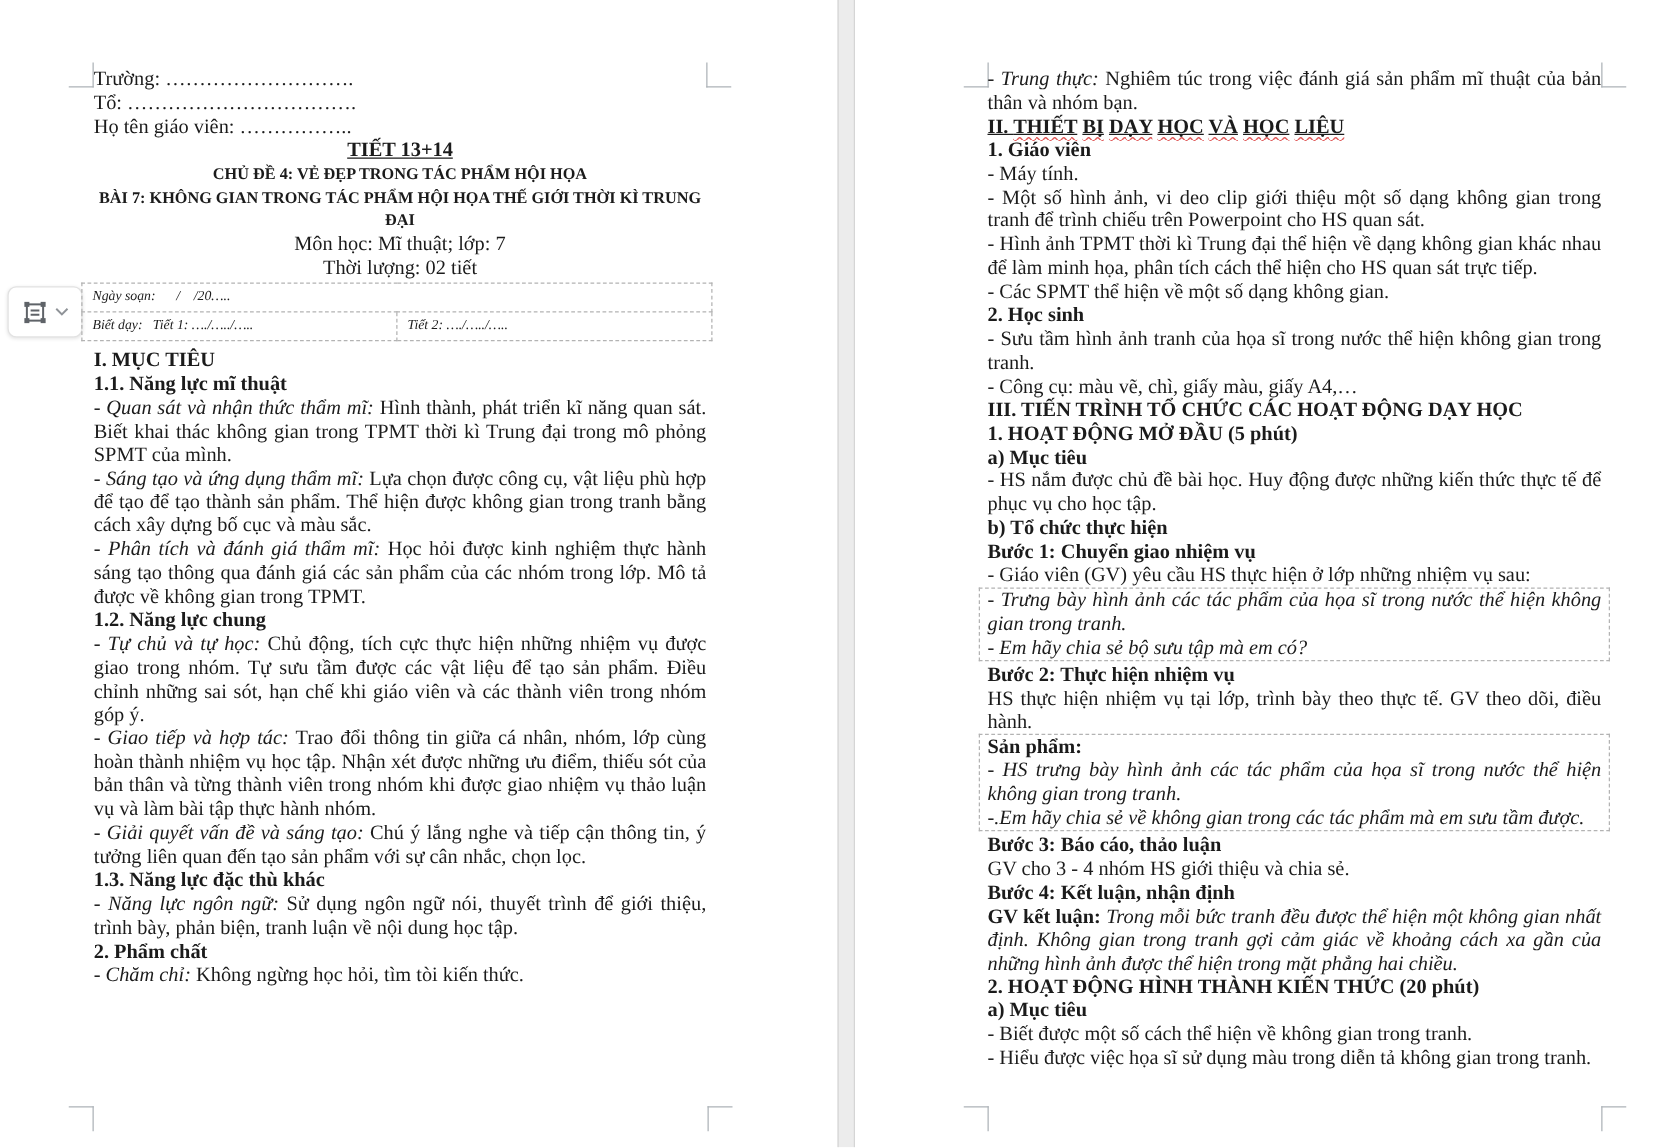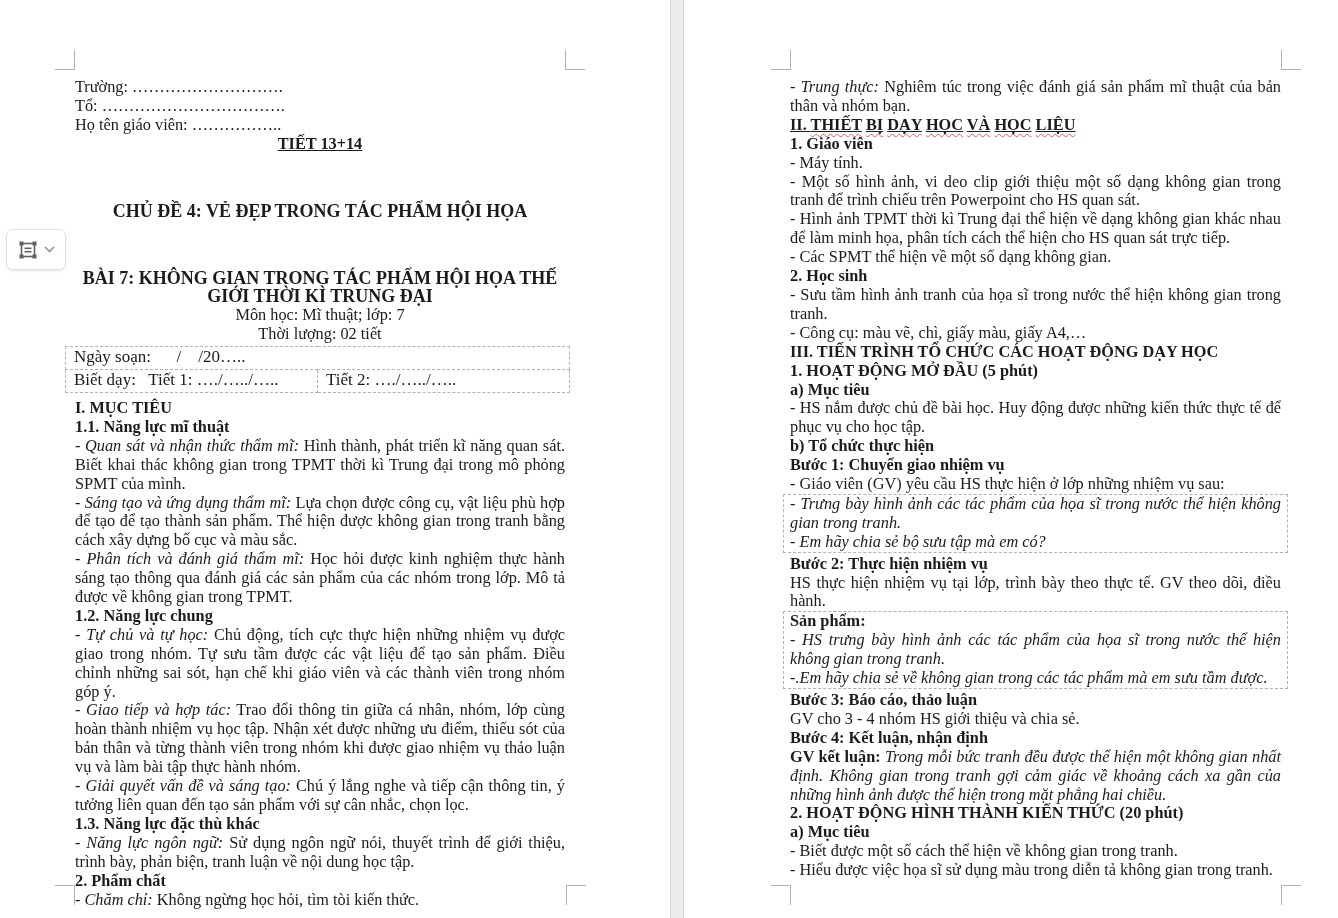--- a/index.html
+++ b/index.html
@@ -2,37 +2,37 @@
 <html><head>
 <meta charset="utf-8">
 <style>
   html,body{margin:0;padding:0;background:#ffffff;}
   .canvas{position:relative;width:1338px;height:918px;overflow:hidden;background:#ffffff;
           font-family:"Liberation Serif","DejaVu Serif",serif;color:#1b1b1b;}
   
   .gap{position:absolute;left:670px;top:0;width:14px;height:918px;background:#ececec;
        border-left:1px solid #d5d5d5;border-right:1px solid #d5d5d5;box-sizing:border-box;}
   
-  .col{position:absolute;top:78px;font-size:16.3px;line-height:18.9px;}
+  .col{position:absolute;top:54px;font-size:16.3px;line-height:18.9px;}
   .col-left{left:75px;width:490px;}
   .col-right{left:790px;width:491px;}
   .col p{margin:0;text-align:justify;}
   .col p.c{text-align:center;}
-  .col p.big{font-size:18px;margin-top:48px;}
+  .col p.big{font-size:13px;}
   .b{font-weight:bold;}
   .i{font-style:italic;}
   .u{text-decoration-line:underline;text-decoration-style:solid;text-decoration-color:#1b1b1b;}
   .w{text-decoration-line:underline;text-decoration-style:wavy;text-decoration-color:#e05c5c;
      text-decoration-skip-ink:none;text-decoration-thickness:1px;text-underline-offset:3px;margin-top:44px;}
   
   .tbox{border:1px dashed #b3b3b3;margin:0 -7px 2px -7px;padding:0 6px;}
   
   table.ngay{border-collapse:collapse;width:505px;margin:2px 0 6px -10px;table-layout:fixed;}
-  table.ngay td{border:1px dashed #b3b3b3;padding:1px 6px 2px 8px;font-size:17px;
-                line-height:18.9px;white-space:pre-wrap;}
+  table.ngay td{border:1px dashed #b3b3b3;padding:1px 6px 2px 8px;font-size:11px;
+                line-height:18.9px;white-space:pre-wrap;font-style:italic;}
   table.ngay td.c1{width:292px;}
   
   .mark{position:absolute;width:20px;height:20px;box-sizing:border-box;}
   .mk-tl{border-right:1px solid #adb3b8;border-bottom:1px solid #adb3b8;}
   .mk-tr{border-left:1px solid #adb3b8;border-bottom:1px solid #adb3b8;}
   .mk-bl{border-right:1px solid #adb3b8;border-top:1px solid #adb3b8;}
   .mk-br{border-left:1px solid #adb3b8;border-top:1px solid #adb3b8;}
   
   .handle-btn{position:absolute;left:6px;top:229px;width:58px;height:39px;background:#fff;
       border:1px solid #e2e2e2;border-radius:7px;box-shadow:0 1px 3px rgba(0,0,0,.10);

